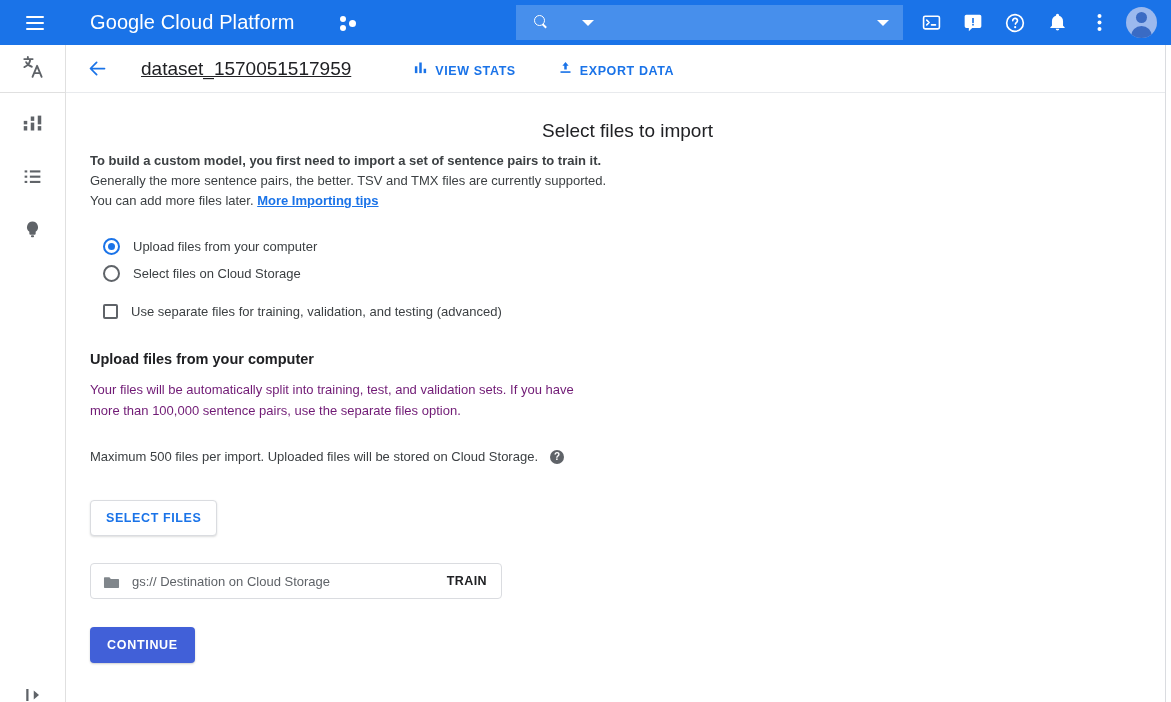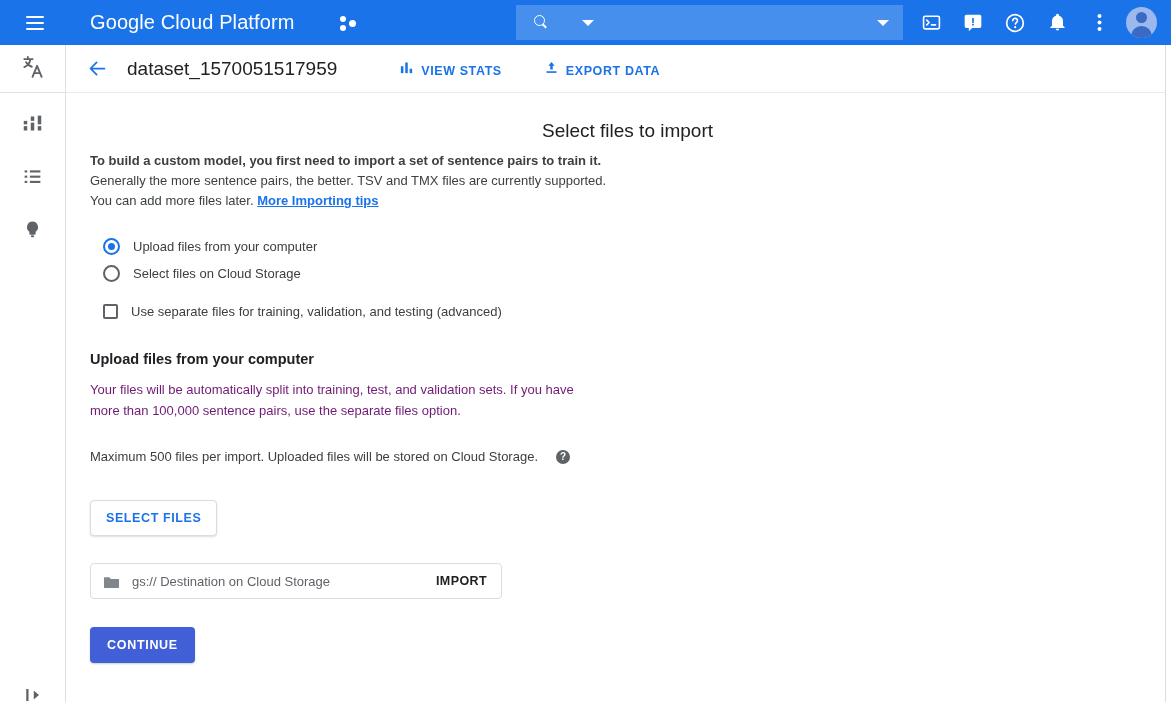--- a/index.html
+++ b/index.html
@@ -205,22 +205,23 @@
     padding-left: 19px;
   }
   .backarrow {
     width: 24px; height: 24px;
     display: flex; align-items: center; justify-content: center;
     cursor: pointer;
   }
   .dsname {
     font-size: 19px;
     color: #202124;
-    margin-left: 18px;
+    margin-left: 32px;
     white-space: nowrap;
+    text-decoration: underline;
   }
   .tb-action {
     display: flex;
     align-items: flex-end;
     gap: 7px;
     color: #1a73e8;
     font-size: 12.5px;
     font-weight: bold;
     letter-spacing: .6px;
     cursor: pointer;
@@ -351,21 +352,21 @@
     color: #701a75;
     line-height: 21px;
     max-width: 530px;
   }
   .maxline {
     font-size: 13px;
     color: #3c4043;
     margin-top: 28px;
     display: flex;
     align-items: center;
-    gap: 18px;
+    gap: 12px;
   }
   .help-dot {
     width: 14px; height: 14px;
     border-radius: 50%;
     background: #5f6368;
     color: #fff;
     font-size: 10px;
     font-weight: bold;
     display: flex; align-items: center; justify-content: center;
     cursor: pointer;
@@ -629,18 +630,18 @@
 
     <button class="btn-outline">SELECT FILES</button>
 
     <div class="gsfield">
       <span class="folder">
         <svg width="17" height="13" viewBox="0 0 24 19">
           <path d="M2 2h7l2 2.5h11c.6 0 1 .5 1 1.1v11c0 .6-.4 1.1-1 1.1H2c-.6 0-1-.5-1-1.1V3.1C1 2.5 1.4 2 2 2z" fill="#80868b"></path>
         </svg>
       </span>
       <span class="gs-placeholder">gs:// Destination on Cloud Storage</span>
-      <span class="browse">IMPORT</span>
+      <span class="browse">TRAIN</span>
     </div>
 
     <button class="btn-primary">CONTINUE</button>
   </div>
 </div>
 
 </body></html>

